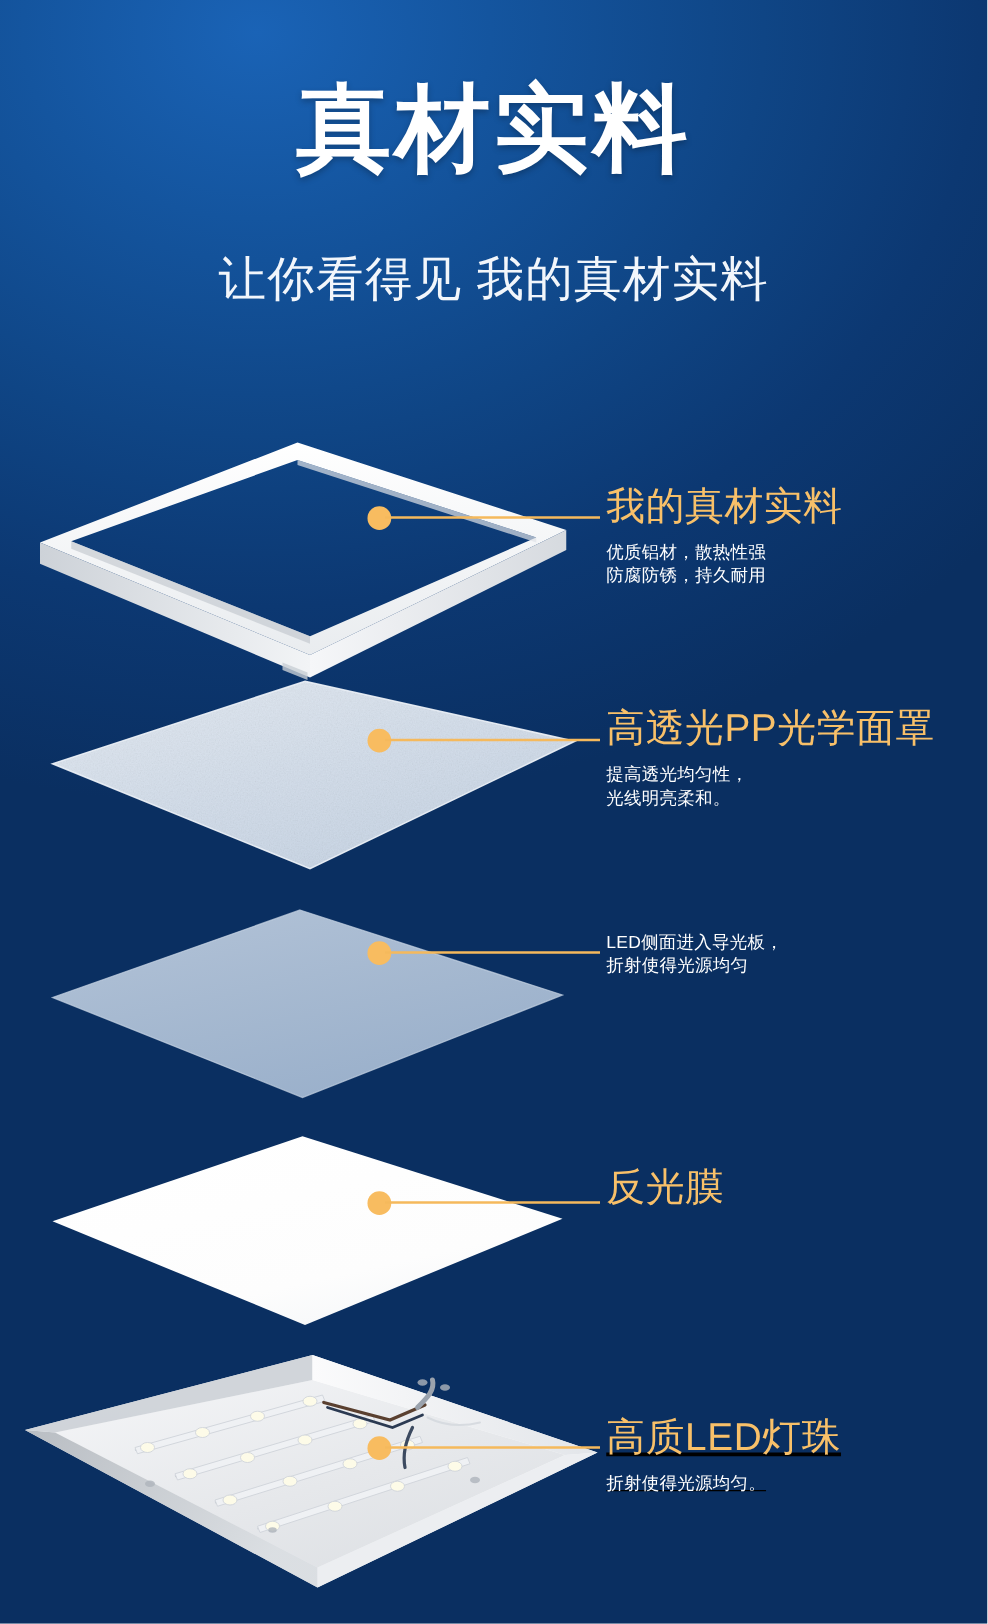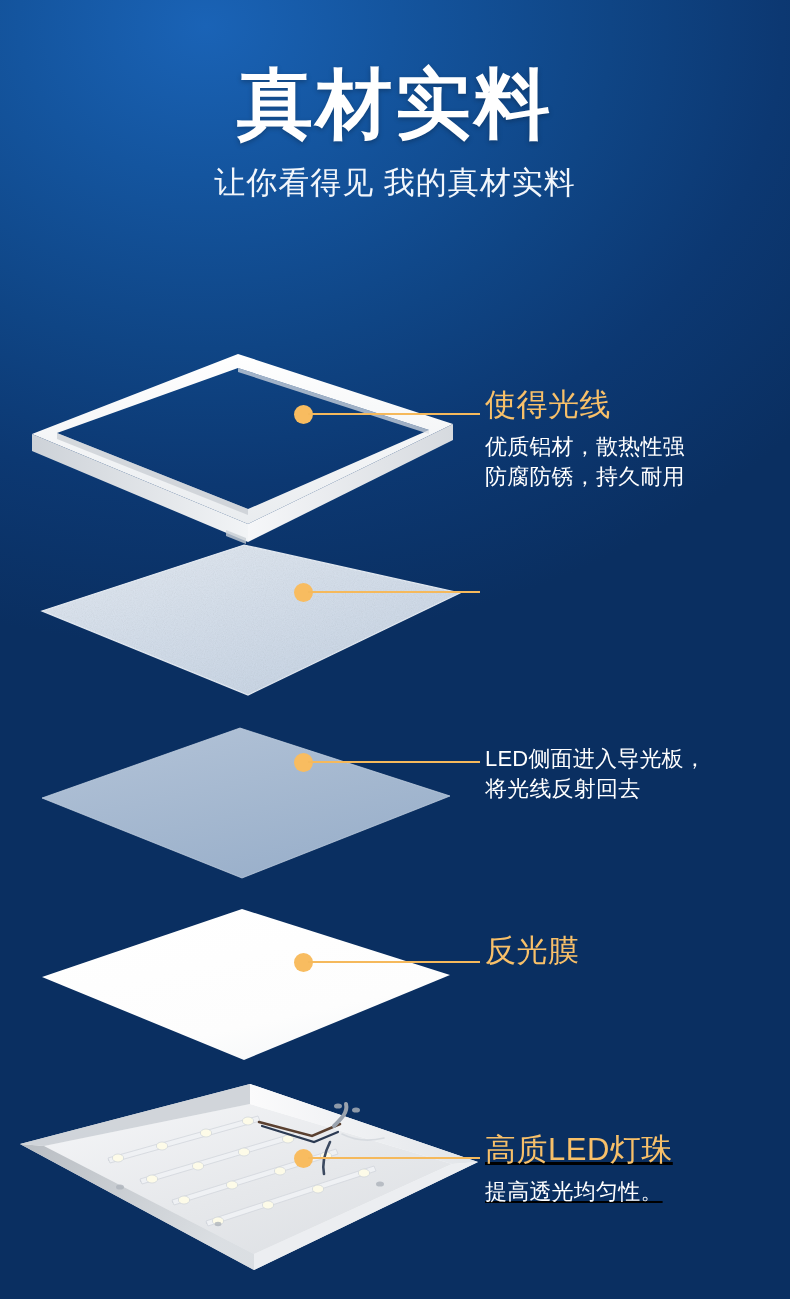--- a/index.html
+++ b/index.html
@@ -21,40 +21,40 @@
   .main-title {
     margin-top:66px;
     font-size:76px;
     line-height:1.0;
     font-weight:bold;
     color:#ffffff;
     letter-spacing:3px;
     text-shadow:0 2px 5px rgba(0,0,0,.25);
   }
   .sub-title {
-    margin-top:20px;
-    font-size:31px;
+    margin-top:56px;
+    font-size:38px;
     color:#f2f6fb;
     font-weight:normal;
     letter-spacing:1px;
   }
 
   
   .anno { position:absolute; left:485px; }
   .anno-title {
     color:#f8c069;
     font-size:31px;
     line-height:1.12;
     font-weight:normal;
     white-space:pre-line;
     letter-spacing:.5px;
   }
   .anno-desc {
     color:#ffffff;
-    font-size:22px;
+    font-size:14px;
     line-height:1.38;
     white-space:pre-line;
     margin-top:9px;
     letter-spacing:.2px;
   }
 
   
   .leader { position:absolute; height:2px; background:#f5b95c; }
   .dot {
     position:absolute;
@@ -115,21 +115,21 @@
       <path d="M 37,81 L 228,157 L 228,163 L 37,87 Z" fill="#b9bfc6" opacity=".55"></path>
       <path d="M 218,16 L 409,78 L 409,82 L 218,20 Z" fill="#dfe3e7" opacity=".7"></path>
 
       <path d="M 206,178 L 226,186 L 226,192 L 206,184 Z" fill="#c8ced4" opacity=".8"></path>
     </svg>
   </div>
 
   <div class="dot" style="left:294px; top:405px;"></div>
   <div class="leader" style="left:308px; top:413px; width:172px;"></div>
   <div class="anno" style="top:388px;">
-    <div class="anno-title">使得光线</div>
+    <div class="anno-title">我的真材实料</div>
     <div class="anno-desc">优质铝材，散热性强
 防腐防锈，持久耐用</div>
   </div>
 
   <div class="sheet" style="left:20px; top:543px;">
     <svg width="450" height="162" viewBox="0 0 450 162">
       <defs>
         <linearGradient id="ppG" x1="0.15" y1="0" x2="0.85" y2="1">
           <stop offset="0%" stop-color="#e2e9f1"></stop>
           <stop offset="45%" stop-color="#d5dfeb"></stop>
@@ -145,40 +145,45 @@
           <feBlend in="SourceGraphic" in2="gg" mode="multiply"></feBlend>
         </filter>
       </defs>
       <path d="M 224,2 L 440,50 L 228,152 L 22,68 Z" fill="url(#ppG)" filter="url(#grain2)"></path>
       <path d="M 224,2 L 440,50 L 228,152 L 22,68 Z" fill="none" stroke="#eef3f8" stroke-width="1.2" opacity=".9"></path>
     </svg>
   </div>
 
   <div class="dot" style="left:294px; top:583px;"></div>
   <div class="leader" style="left:308px; top:591px; width:172px;"></div>
+  <div class="anno" style="top:566px;">
+    <div class="anno-title">高透光PP光学面罩</div>
+    <div class="anno-desc">提高透光均匀性，
+光线明亮柔和。</div>
+  </div>
 
   <div class="sheet" style="left:20px; top:718px;">
     <svg width="450" height="165" viewBox="0 0 450 165">
       <defs>
         <linearGradient id="pmG" x1="0.2" y1="0" x2="0.8" y2="1">
           <stop offset="0%" stop-color="#b6c6da"></stop>
           <stop offset="50%" stop-color="#a9bcd3"></stop>
           <stop offset="100%" stop-color="#9cb2cd"></stop>
         </linearGradient>
       </defs>
       <path d="M 220,10 L 430,78 L 222,160 L 22,80 Z" fill="url(#pmG)" opacity=".97"></path>
       <path d="M 220,10 L 430,78 L 222,160 L 22,80 Z" fill="none" stroke="#c9d6e6" stroke-width="1" opacity=".7"></path>
     </svg>
   </div>
 
   <div class="dot" style="left:294px; top:753px;"></div>
   <div class="leader" style="left:308px; top:761px; width:172px;"></div>
   <div class="anno" style="top:735px;">
     <div class="anno-desc">LED侧面进入导光板，
-将光线反射回去</div>
+折射使得光源均匀</div>
   </div>
 
   <div class="sheet" style="left:20px; top:893px;">
     <svg width="450" height="172" viewBox="0 0 450 172">
       <defs>
         <linearGradient id="rfG" x1="0.2" y1="0" x2="0.8" y2="1">
           <stop offset="0%" stop-color="#ffffff"></stop>
           <stop offset="70%" stop-color="#fdfdfd"></stop>
           <stop offset="100%" stop-color="#f4f6f8"></stop>
         </linearGradient>
@@ -274,16 +279,16 @@
         <ellipse cx="206" cy="142" rx="3.4" ry="2.2"></ellipse>
         <ellipse cx="368" cy="102" rx="4" ry="2.6"></ellipse>
       </g>
     </svg>
   </div>
 
   <div class="dot" style="left:294px; top:1149px;"></div>
   <div class="leader" style="left:308px; top:1157px; width:172px;"></div>
   <div class="anno" style="top:1133px;text-decoration:underline;">
     <div class="anno-title">高质LED灯珠</div>
-    <div class="anno-desc">提高透光均匀性。</div>
+    <div class="anno-desc">折射使得光源均匀。</div>
   </div>
 
 </div>
 
 </body></html>

